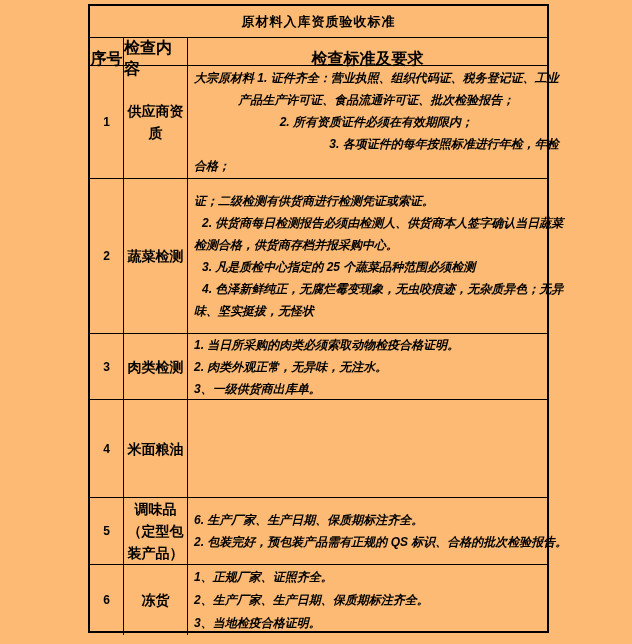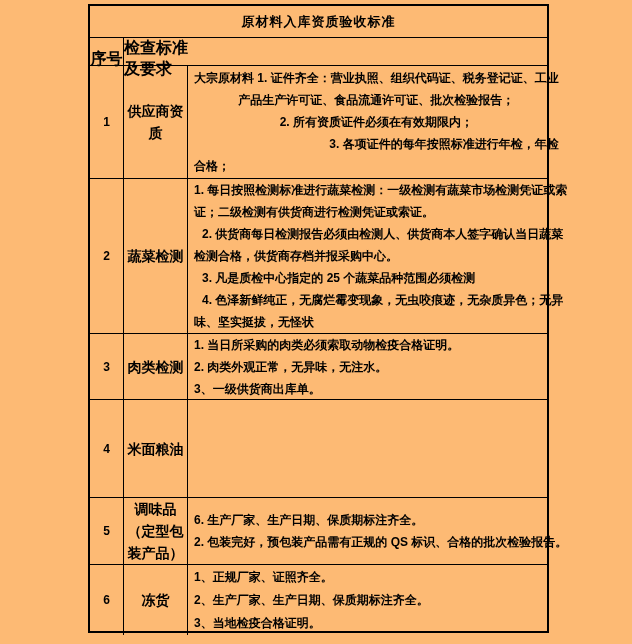--- a/index.html
+++ b/index.html
@@ -20,21 +20,21 @@
     font-size:13px;letter-spacing:1px;
   }
   .grid-tr{display:grid;grid-template-columns:34px 64px 1fr;}
   .header-tr{height:28px;font-size:16px;}
   .cell{box-sizing:border-box;display:flex;align-items:center;justify-content:center;}
   .c1,.c2{border-right:1px solid #000;}
   .cat{flex-direction:column;text-align:center;line-height:22px;font-size:14px;}
   .num{font-size:12px;}
   .std{
     flex-direction:column;align-items:stretch;justify-content:center;
-    padding:0 4px 0 6px;font-size:12px;line-height:22px;text-align:left;
+    padding:0 4px 0 6px;font-size:12px;line-height:22px;text-align:left;font-style:italic;
   }
   .std-line{white-space:nowrap;}
   .std-line.align-center{text-align:center;}
   .std-line.align-right{text-align:right;}
   .std-line.indent{padding-left:8px;}
   
   #body-rows .data-tr:nth-child(1){height:113px;}
   #body-rows .data-tr:nth-child(2){height:155px;}
   #body-rows .data-tr:nth-child(3){height:66px;}
   #body-rows .data-tr:nth-child(4){height:98px;}
@@ -46,20 +46,21 @@
 </head>
 <body>
 
 <div class="canvas">
   <div class="doc-table">
 
     <div class="tr title-tr">原材料入库资质验收标准</div>
 
     <div class="tr grid-tr header-tr">
       <div class="cell c1">序号</div>
+      <div class="cell c2">检查内容</div>
       <div class="cell">检查标准及要求</div>
     </div>
 
     <div id="body-rows" style="display:flex;flex-direction:column;flex:1 1 auto;">
         <div class="tr grid-tr data-tr">
           <div class="cell c1 num">1</div>
           <div class="cell c2 cat">
             <div>供应商资</div>
             <div>质</div>
           </div>
@@ -70,21 +71,20 @@
             <div class="std-line align-right">3. 各项证件的每年按照标准进行年检，年检</div>
             <div class="std-line align-left">合格；</div>
           </div>
         </div>
         <div class="tr grid-tr data-tr">
           <div class="cell c1 num">2</div>
           <div class="cell c2 cat">
             <div>蔬菜检测</div>
           </div>
           <div class="cell std">
-            <div class="std-line align-left">1. 每日按照检测标准进行蔬菜检测：一级检测有蔬菜市场检测凭证或索</div>
             <div class="std-line align-left">证；二级检测有供货商进行检测凭证或索证。</div>
             <div class="std-line align-left indent">2. 供货商每日检测报告必须由检测人、供货商本人签字确认当日蔬菜</div>
             <div class="std-line align-left">检测合格，供货商存档并报采购中心。</div>
             <div class="std-line align-left indent">3. 凡是质检中心指定的 25 个蔬菜品种范围必须检测</div>
             <div class="std-line align-left indent">4. 色泽新鲜纯正，无腐烂霉变现象，无虫咬痕迹，无杂质异色；无异</div>
             <div class="std-line align-left">味、坚实挺拔，无怪状</div>
           </div>
         </div>
         <div class="tr grid-tr data-tr">
           <div class="cell c1 num">3</div>

